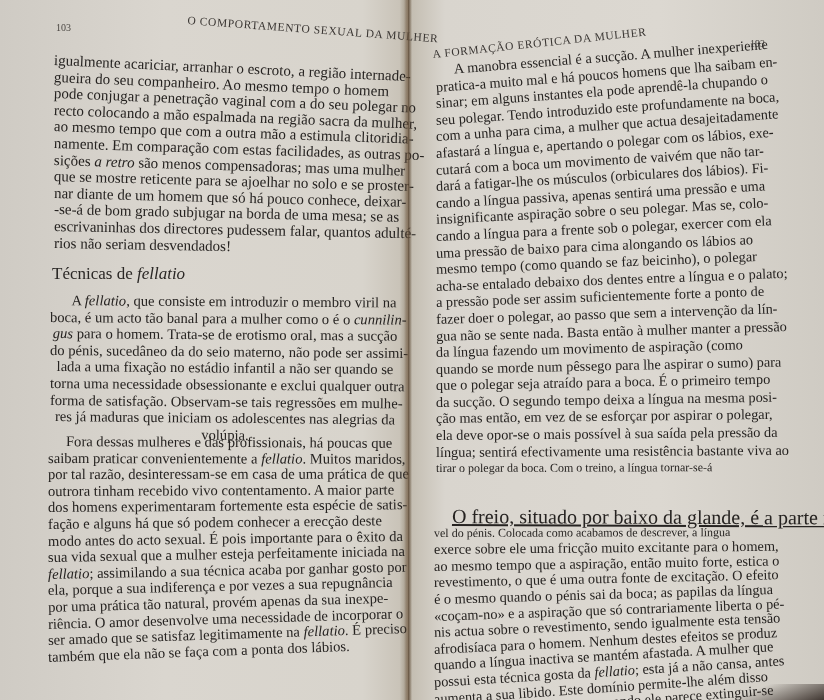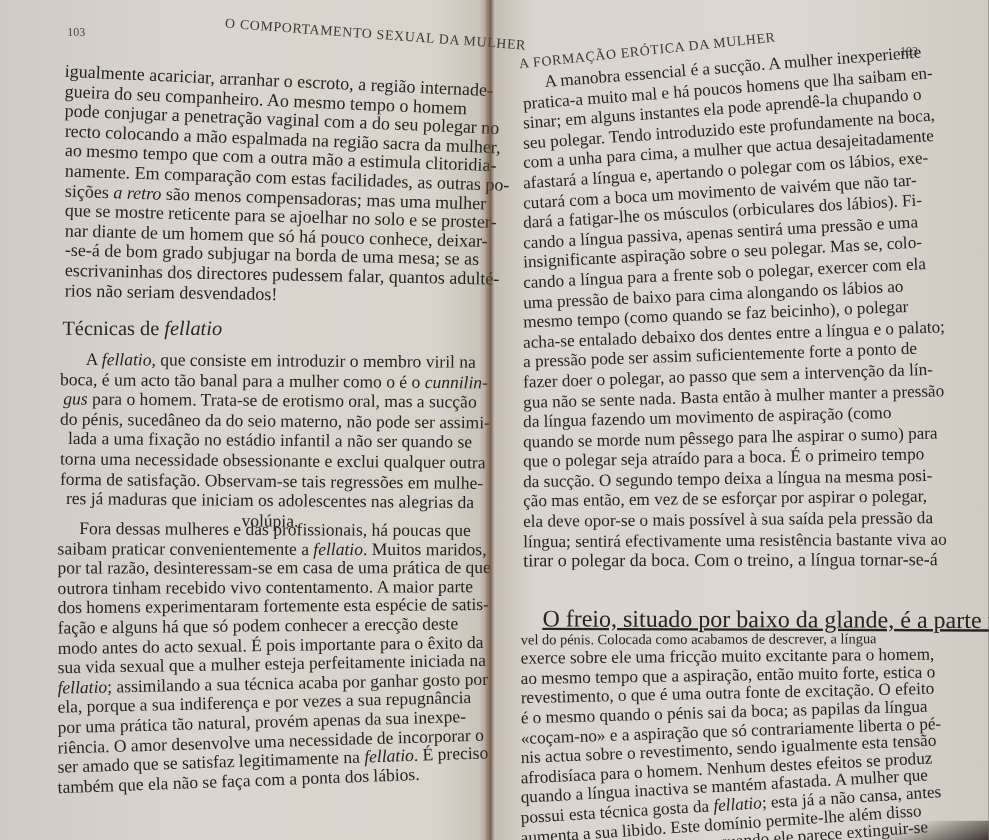--- a/index.html
+++ b/index.html
@@ -121,21 +121,21 @@
         <span class="line" style="transform: translateX(0px) rotate(-1.96923deg); font-size: 14.3px;">a pressão pode ser assim suficientemente forte a ponto de</span>
         <span class="line" style="transform: translateX(0px) rotate(-1.78846deg); font-size: 14.3px;">fazer doer o polegar, ao passo que sem a intervenção da lín-</span>
         <span class="line" style="transform: translateX(0px) rotate(-1.60769deg); font-size: 14.3px;">gua não se sente nada. Basta então à mulher manter a pressão</span>
         <span class="line" style="transform: translateX(0px) rotate(-1.42692deg); font-size: 14.3px;">da língua fazendo um movimento de aspiração (como</span>
         <span class="line" style="transform: translateX(0px) rotate(-1.24615deg); font-size: 14.3px;">quando se morde num pêssego para lhe aspirar o sumo) para</span>
         <span class="line" style="transform: translateX(0px) rotate(-1.06538deg); font-size: 14.3px;">que o polegar seja atraído para a boca. É o primeiro tempo</span>
         <span class="line" style="transform: translateX(0px) rotate(-0.884615deg); font-size: 14.3px;">da sucção. O segundo tempo deixa a língua na mesma posi-</span>
         <span class="line" style="transform: translateX(0px) rotate(-0.703846deg); font-size: 14.3px;">ção mas então, em vez de se esforçar por aspirar o polegar,</span>
         <span class="line" style="transform: translateX(0px) rotate(-0.523077deg); font-size: 14.3px;">ela deve opor-se o mais possível à sua saída pela pressão da</span>
         <span class="line" style="transform: translateX(0px) rotate(-0.342308deg); font-size: 14.3px;">língua; sentirá efectivamente uma resistência bastante viva ao</span>
-        <span class="line" style="transform: translateX(0px) rotate(-0.161538deg); font-size: 15px;">tirar o polegar da boca. Com o treino, a língua tornar-se-á</span>
+        <span class="line" style="transform: translateX(0px) rotate(-0.161538deg); font-size: 12px;">tirar o polegar da boca. Com o treino, a língua tornar-se-á</span>
       </div>
     <div class="text-block" id="rp-p2" style="left:22px; top:508px; width:360px;">
         <span class="line indent" style="transform: translateX(0px) rotate(0.2deg); font-size: 20px; text-decoration: underline;">O freio, situado por baixo da glande, é a parte mais sensí-</span>
         <span class="line" style="transform: translateX(0px) rotate(-0.175deg); font-size: 12px;">vel do pénis. Colocada como acabamos de descrever, a língua</span>
         <span class="line" style="transform: translateX(0px) rotate(-0.55deg); font-size: 14.3px;">exerce sobre ele uma fricção muito excitante para o homem,</span>
         <span class="line" style="transform: translateX(0px) rotate(-0.925deg); font-size: 14.3px;">ao mesmo tempo que a aspiração, então muito forte, estica o</span>
         <span class="line" style="transform: translateX(0px) rotate(-1.3deg); font-size: 14.3px;">revestimento, o que é uma outra fonte de excitação. O efeito</span>
         <span class="line" style="transform: translateX(0px) rotate(-1.675deg); font-size: 14.3px;">é o mesmo quando o pénis sai da boca; as papilas da língua</span>
         <span class="line" style="transform: translateX(0px) rotate(-2.05deg); font-size: 14.3px;">«coçam-no» e a aspiração que só contrariamente liberta o pé-</span>
         <span class="line" style="transform: translateX(0px) rotate(-2.425deg); font-size: 14.3px;">nis actua sobre o revestimento, sendo igualmente esta tensão</span>

